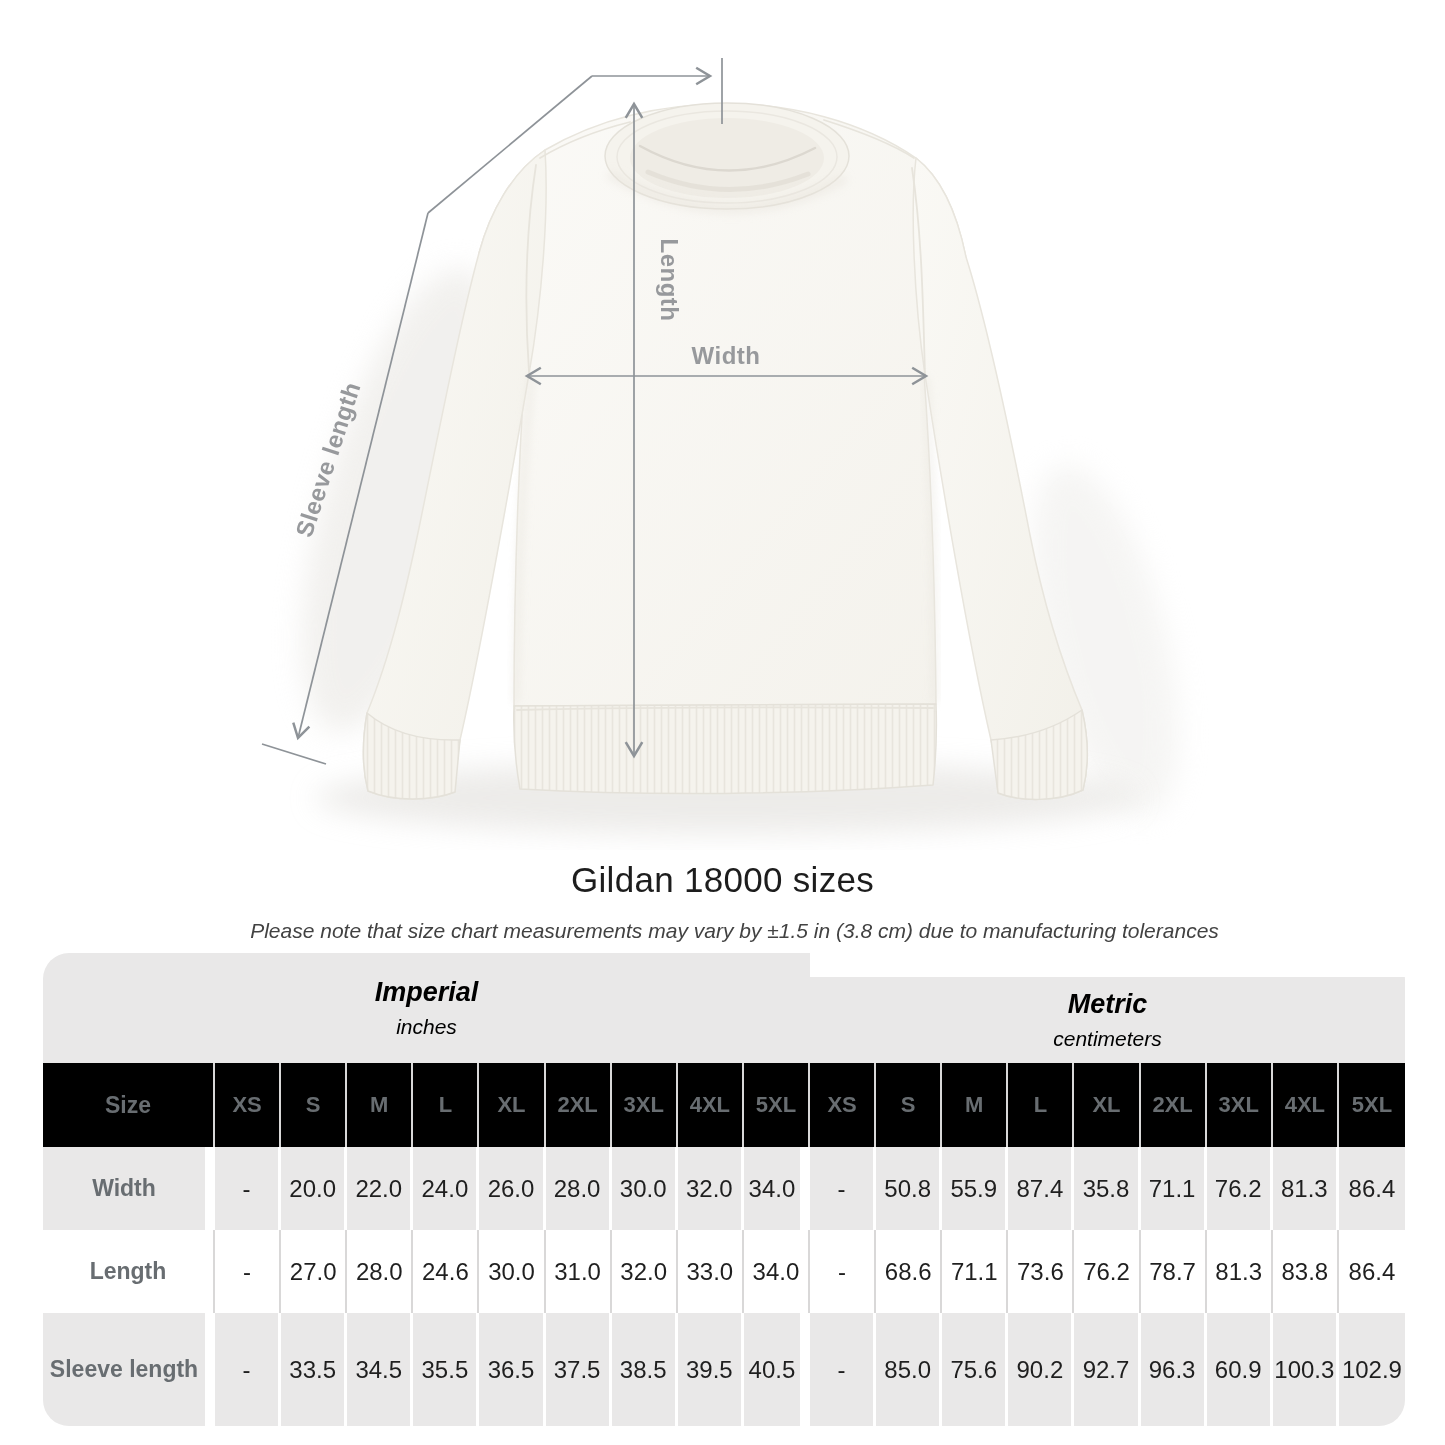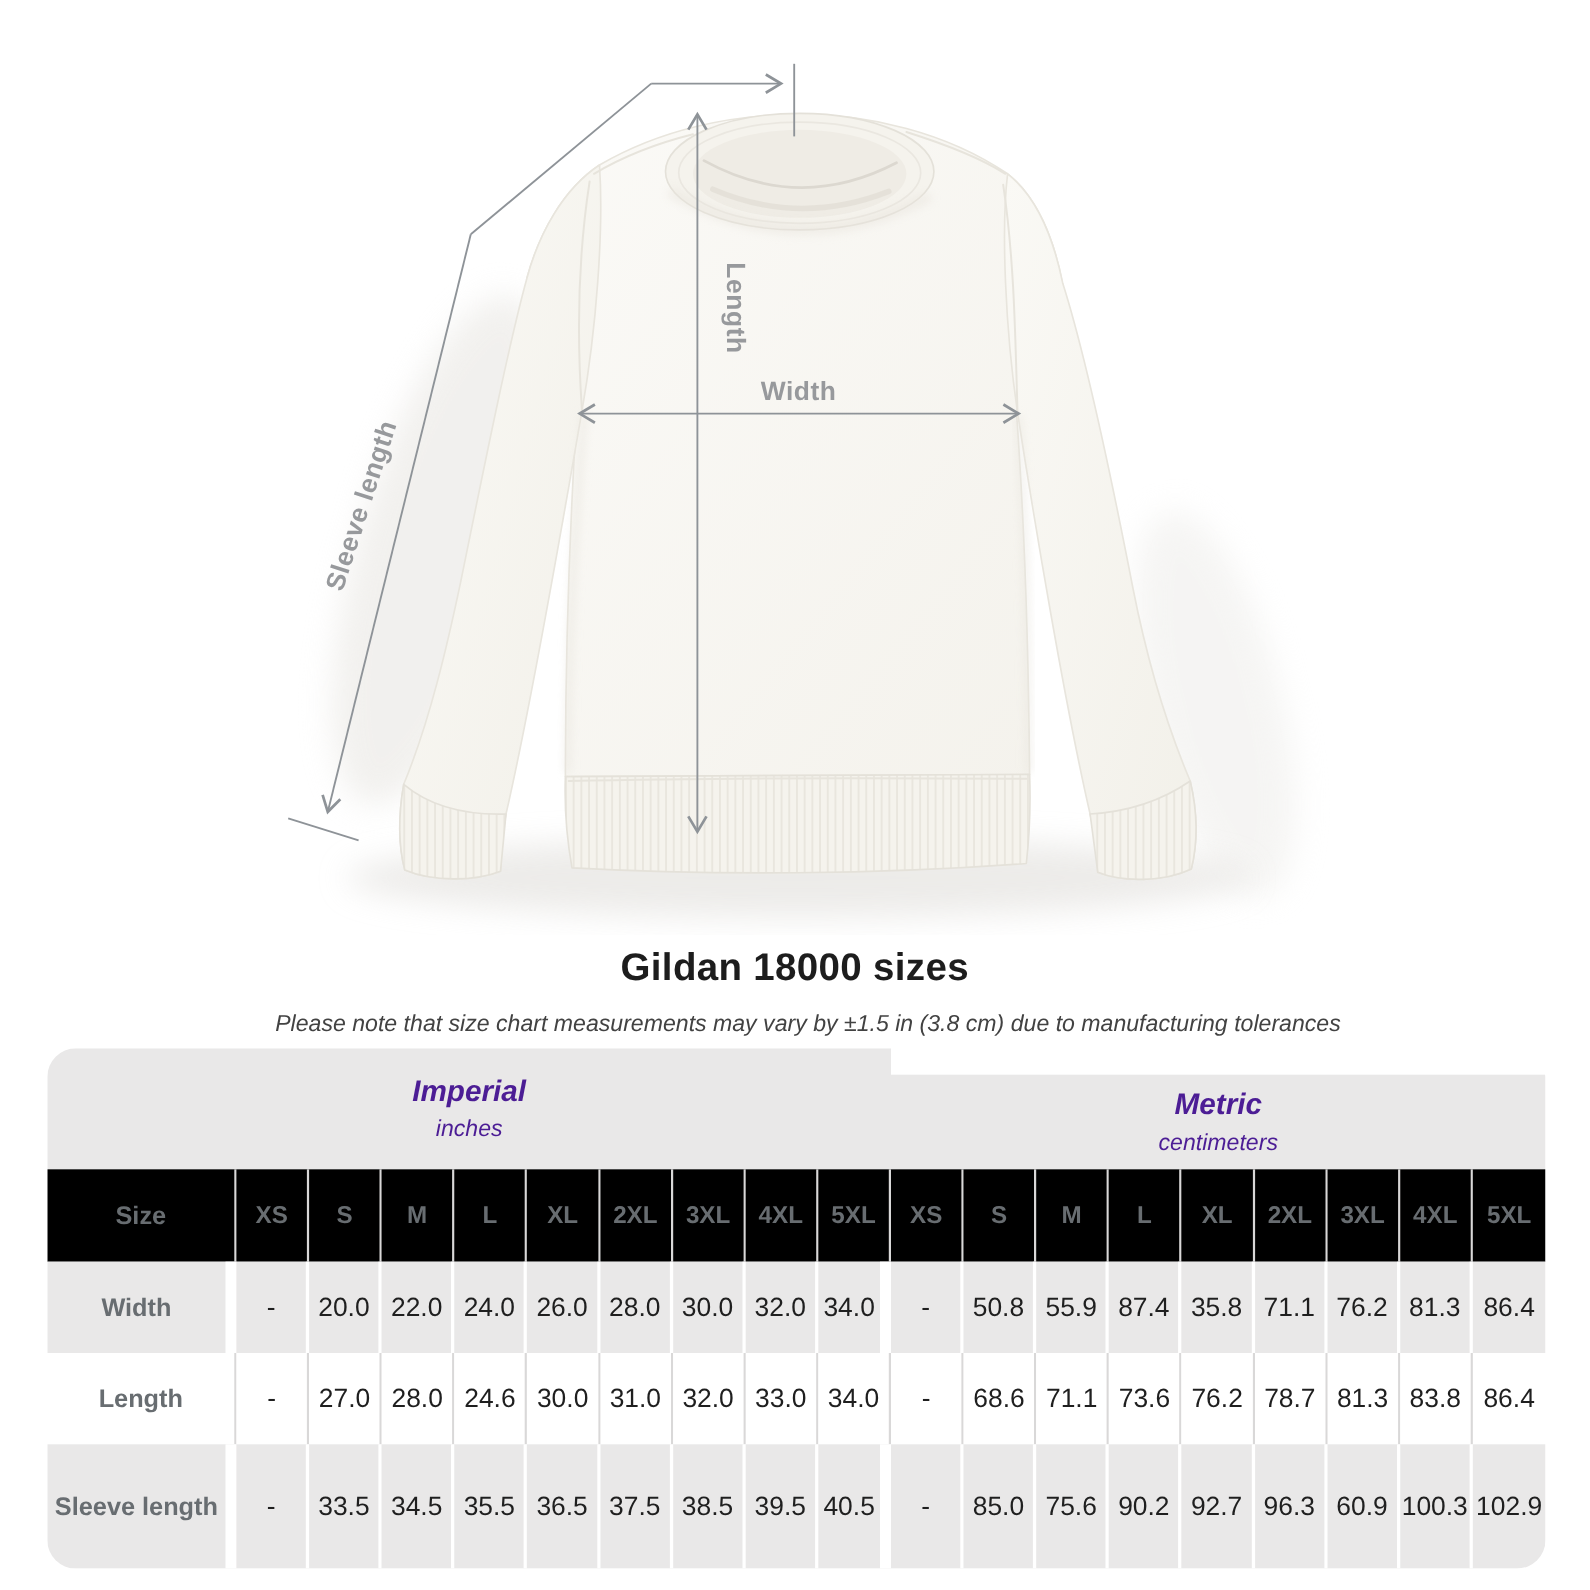--- a/index.html
+++ b/index.html
@@ -1,29 +1,29 @@
 <!DOCTYPE html>
 <html><head>
 <meta charset="utf-8">
 <style>
   html,body{margin:0;padding:0;background:#ffffff;}
   body{font-family:"Liberation Sans","DejaVu Sans",sans-serif;}
   #stage{position:relative;width:1445px;height:1445px;background:#ffffff;overflow:hidden;}
 
   .title{position:absolute;top:860px;left:0;width:1445px;text-align:center;
-         font-size:35px;font-weight:bold;color:#1d1d1d;letter-spacing:.3px;}
+         font-size:35px;font-weight:normal;color:#1d1d1d;letter-spacing:.3px;}
   .note{position:absolute;top:919px;left:12px;width:1445px;text-align:center;
         font-size:21px;font-style:italic;color:#424242;}
 
   .tbl{position:absolute;left:43px;top:953px;width:1362px;height:473px;
        display:grid;grid-template-columns:172px repeat(18,1fr);
        grid-template-rows:110px 84px 83px 83px 113px;
        border-radius:26px;overflow:hidden;}
   .band{background:#e9e8e8;display:flex;flex-direction:column;align-items:center;
-        justify-content:center;gap:7px;color:#4c1d95;}
+        justify-content:center;gap:7px;color:#000000;}
   .bi{grid-column:1 / span 10;}
   .bm{grid-column:11 / span 9;margin-top:24px;}
   .band .bn{font-size:27px;font-weight:bold;font-style:italic;}
   .band .bu{font-size:21px;font-style:italic;}
   .cell{display:flex;align-items:center;justify-content:center;box-sizing:border-box;}
   .h{background:#000000;border-right:2px solid #d9d8d8;font-weight:bold;color:#686d71;font-size:22px;}
   .w{background:#ffffff;border-right:2px solid #d9d8d8;font-size:24px;color:#1f1f1f;}
   .g{background:#e9e8e8;border-right:3px solid #ffffff;font-size:24px;color:#1f1f1f;}
   .g.gsep{border-right-width:10px;}
   .lbl{font-weight:bold;font-size:23px;color:#686d71;}

